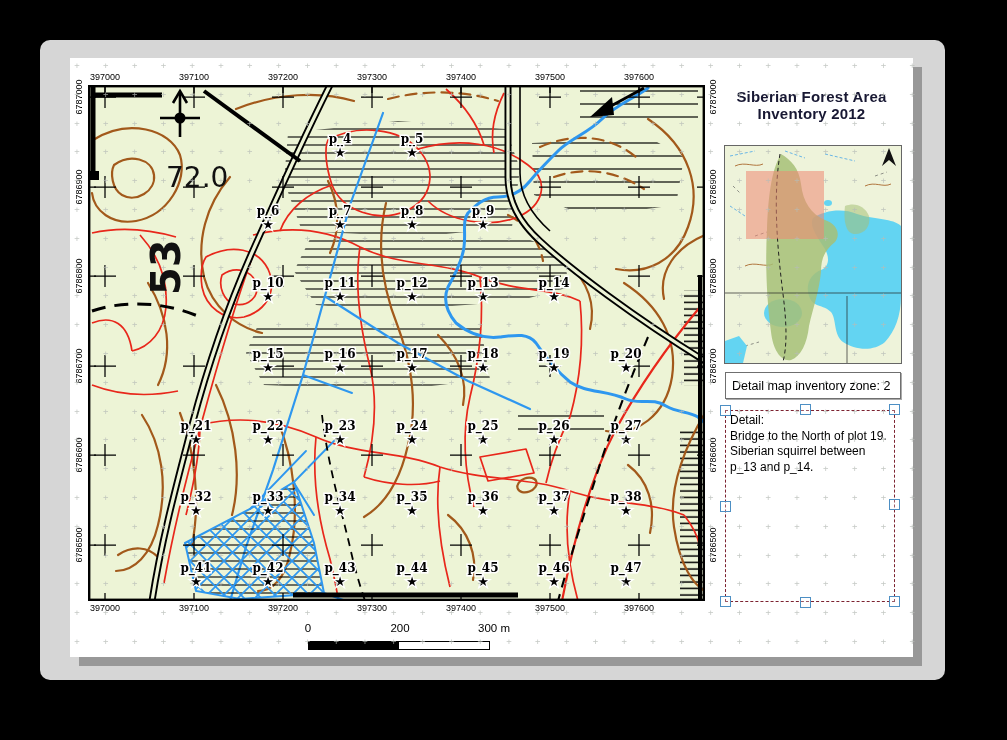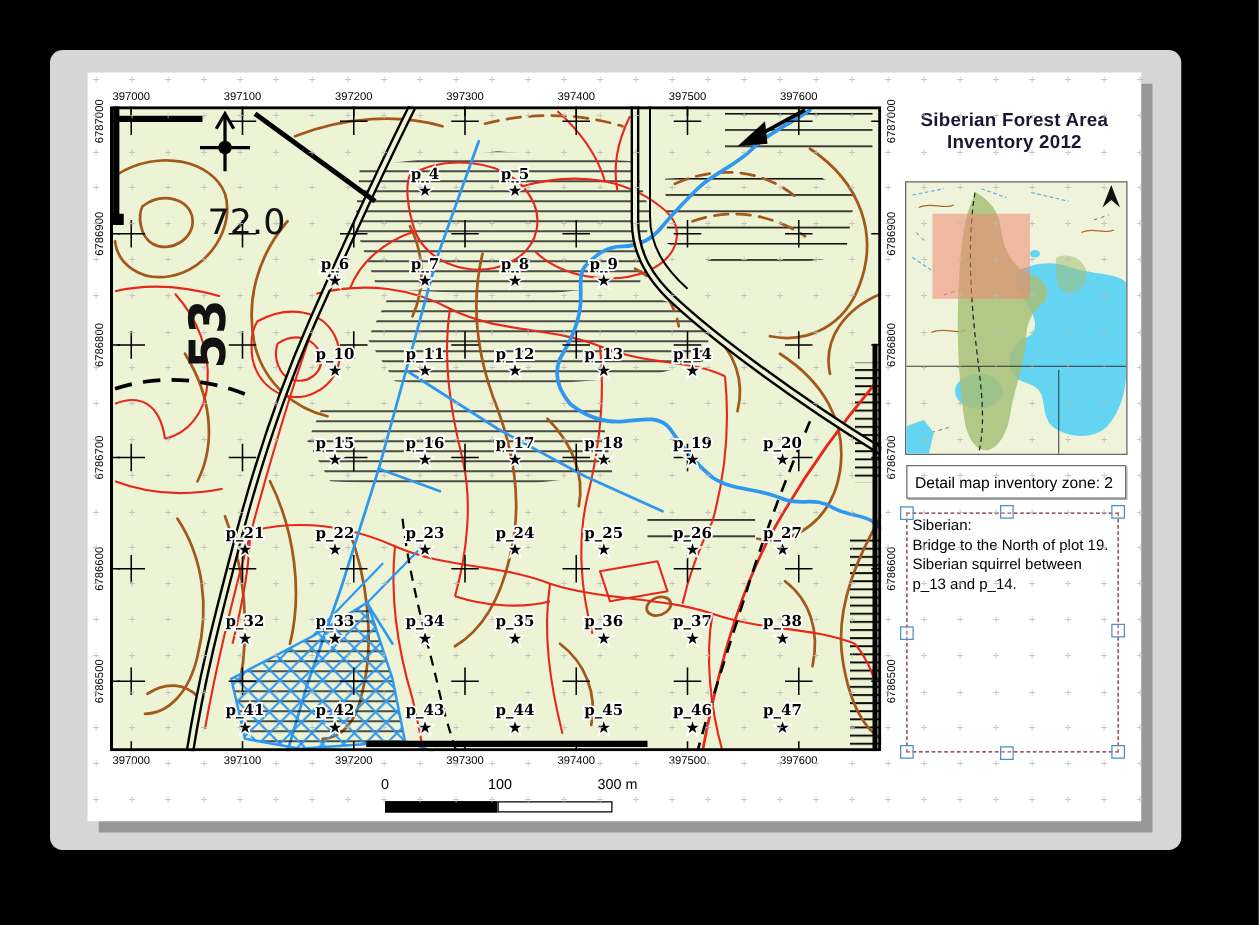--- a/index.html
+++ b/index.html
@@ -414,36 +414,36 @@
         <rect x="21" y="25" width="78" height="68" fill="#ee8672" opacity="0.55"></rect>
         <polygon points="164,2 171,20 164,14 157,20" fill="#111"></polygon>
       </svg>
     </div>
 
     <div class="detail-box">
       <span>Detail map inventory zone: 2</span>
     </div>
 
     <div class="remarks-box">
-      <div>Siberian:</div>
+      <div>Detail:</div>
       <div>Bridge to the North of plot 19.</div>
       <div>Siberian squirrel between p_13 and p_14.</div>
       <span class="handle" style="left:-6px;top:-6px"></span>
       <span class="handle" style="left:74px;top:-7px"></span>
       <span class="handle" style="right:-6px;top:-7px"></span>
       <span class="handle" style="left:-6px;top:90px"></span>
       <span class="handle" style="right:-6px;top:88px"></span>
       <span class="handle" style="left:-6px;bottom:-6px"></span>
       <span class="handle" style="left:74px;bottom:-7px"></span>
       <span class="handle" style="right:-6px;bottom:-6px"></span>
     </div>
 
     <div class="scalebar" id="scalebar">
         <span class="sb-label" style="left: 238px; top: 564px;">0</span>
-        <span class="sb-label" style="left: 330px; top: 564px;">100</span>
+        <span class="sb-label" style="left: 330px; top: 564px;">200</span>
         <span class="sb-label" style="left: 424px; top: 564px;">300 m</span>
         <div class="sb-seg sb-black" style="left: 238px; width: 90px; top: 583px;"></div>
         <div class="sb-seg sb-white" style="left: 328px; width: 92px; top: 583px;"></div>
       </div>
 
     <div id="page-grid">
         <span style="left: 7px; top: 7px;">+</span>
         <span style="left: 7px; top: 35.8px;">+</span>
         <span style="left: 7px; top: 64.6px;">+</span>
         <span style="left: 7px; top: 93.4px;">+</span>

